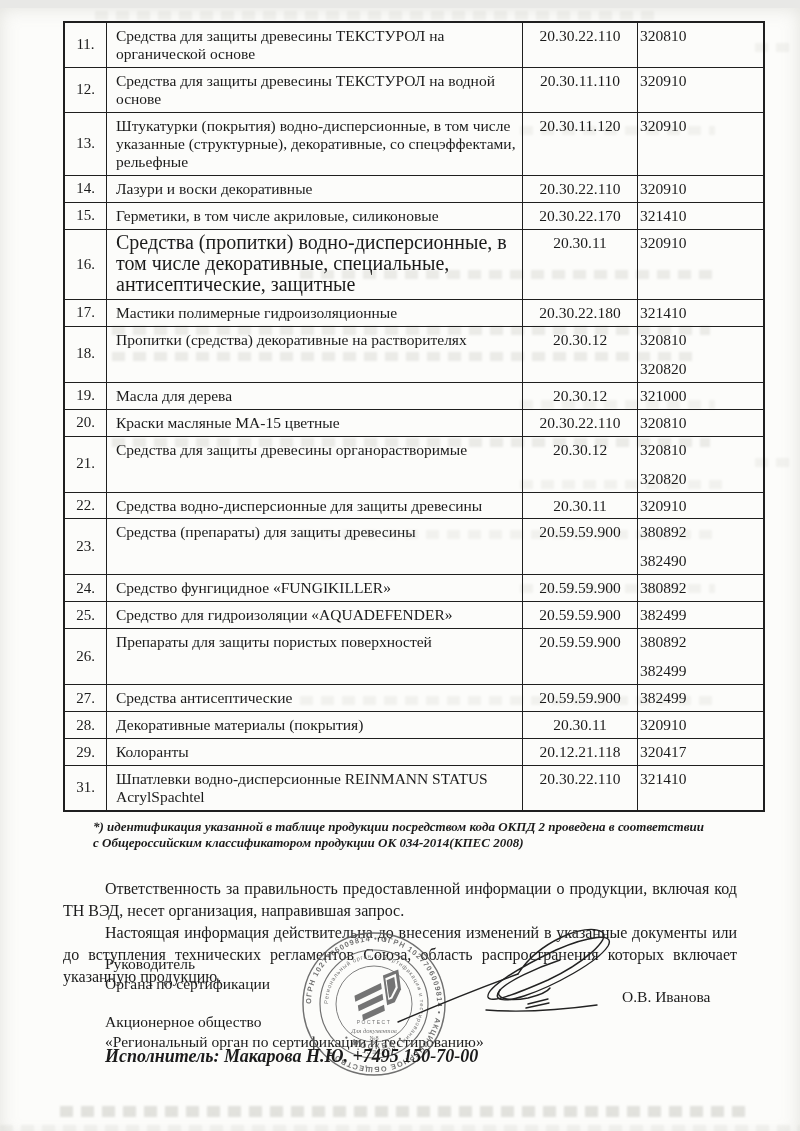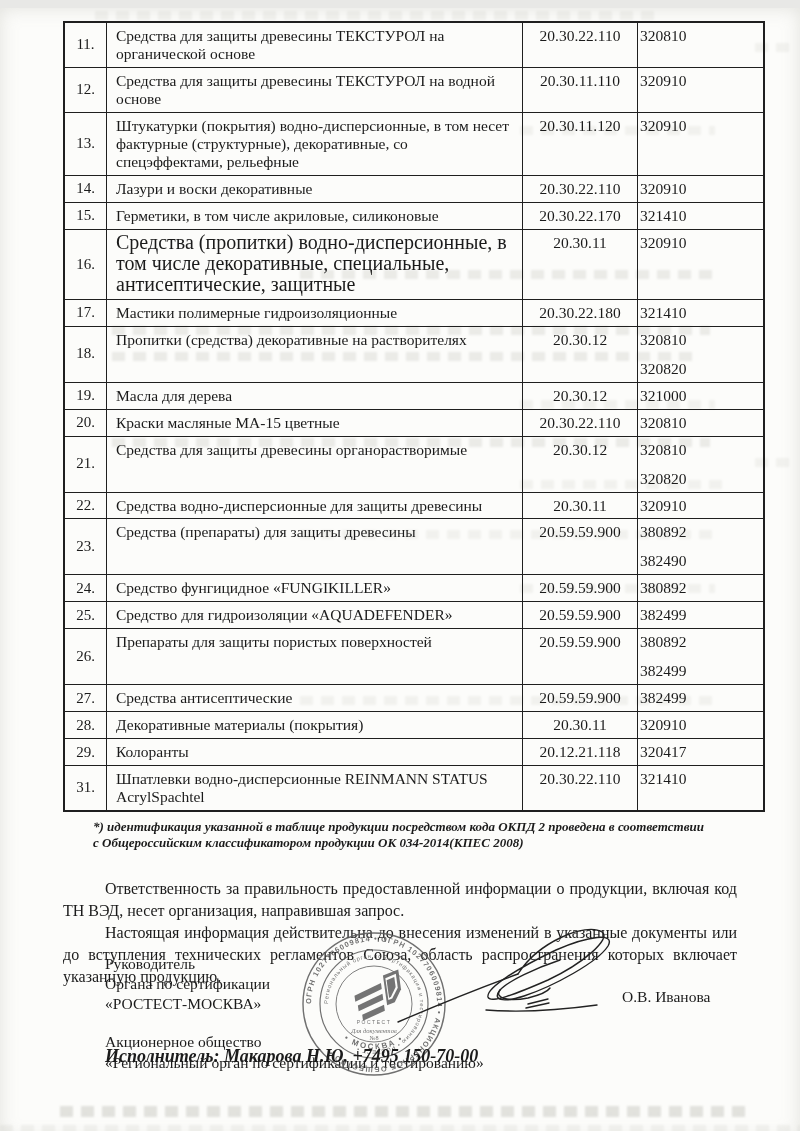--- a/index.html
+++ b/index.html
@@ -93,21 +93,21 @@
             <td class="c-desc">Средства для защиты древесины ТЕКСТУРОЛ на водной основе</td>
             <td class="c-okpd">20.30.11.110</td>
             <td class="c-tnv">
               <div class="code-stack">
                 <div>320910</div>
               </div>
             </td>
           </tr>
           <tr>
             <td class="c-num">13.</td>
-            <td class="c-desc">Штукатурки (покрытия) водно-дисперсионные, в том несет фактурные (структурные), декоративные, со спецэффектами, рельефные</td>
+            <td class="c-desc">Штукатурки (покрытия) водно-дисперсионные, в том числе указанные (структурные), декоративные, со спецэффектами, рельефные</td>
             <td class="c-okpd">20.30.11.120</td>
             <td class="c-tnv">
               <div class="code-stack">
                 <div>320910</div>
               </div>
             </td>
           </tr>
           <tr>
             <td class="c-num">14.</td>
             <td class="c-desc">Лазури и воски декоративные</td>
@@ -289,21 +289,20 @@
 
     <div class="bodytext">
       <p>Ответственность за правильность предоставленной информации о продукции, включая код ТН ВЭД, несет организация, направившая запрос.</p>
       <p>Настоящая информация действительна до внесения изменений в указанные документы или до вступления технических регламентов Союза, область распространения которых включает указанную продукцию.</p>
     </div>
   </div>
 
   <div class="sigblock">
     <div>Руководитель</div>
     <div>Органа по сертификации</div>
-    <div>«РОСТЕСТ-МОСКВА»</div>
     <div class="gap"></div>
     <div>Акционерное общество</div>
     <div>«Региональный орган по сертификации и тестированию»</div>
   </div>
 
   <div class="executor">Исполнитель: Макарова Н.Ю. +7495  150-70-00</div>
   <div class="signer-name">О.В. Иванова</div>
 
   <div class="stamp-wrap">
     <svg viewBox="0 0 150 150" width="150" height="150">

